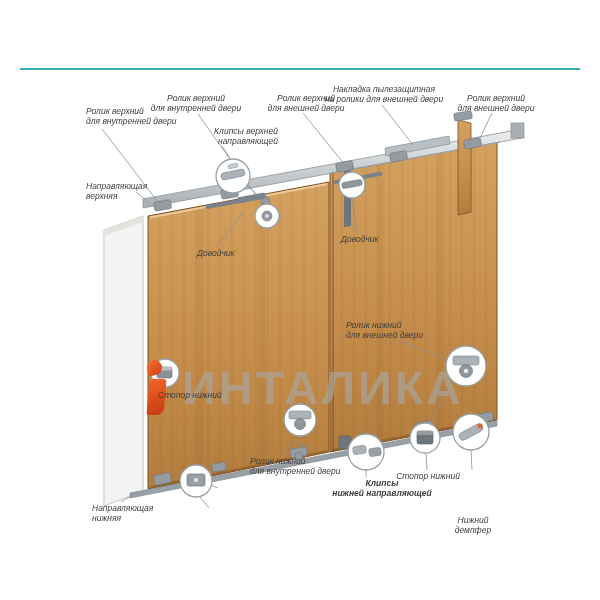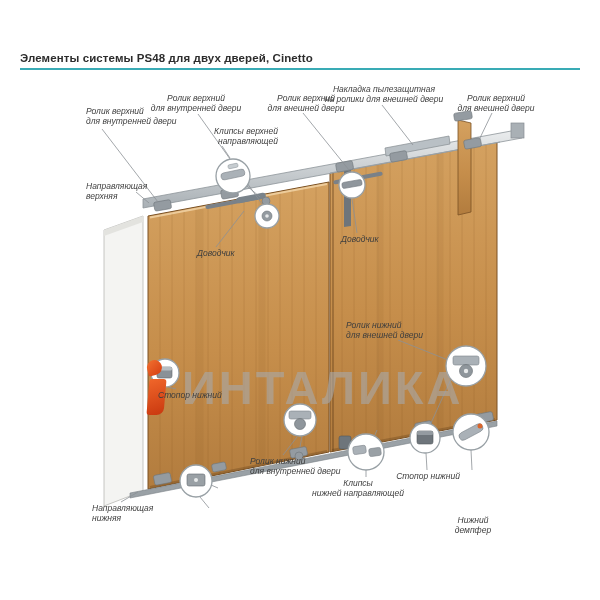--- a/index.html
+++ b/index.html
@@ -24,21 +24,20 @@
                   background:linear-gradient(150deg,#f2702f,#d63f12); transform:rotate(-15deg); }
   .wm-logo .bar { position:absolute; left:8px; top:20px; width:17px; height:36px; border-radius:3px 3px 7px 3px;
                   background:linear-gradient(160deg,#f0662a,#c9380f); transform:skewX(-5deg); }
   .wm-text { font-size:47px; font-weight:bold; letter-spacing:3px; color:rgba(168,168,168,0.62); line-height:1; }
 </style>
 </head>
 <body>
 
 <div id="page">
 
-  <div class="title">Элементы системы PS48 для двух дверей, Cinetto</div>
   <div class="rule"></div>
 
   <svg class="diagram" width="600" height="600" viewBox="0 0 600 600">
     <defs>
       <linearGradient id="wood" x1="0" y1="0" x2="0" y2="1">
         <stop offset="0" stop-color="#d4a160"></stop>
         <stop offset="0.55" stop-color="#c68e4b"></stop>
         <stop offset="1" stop-color="#b27c3e"></stop>
       </linearGradient>
       <linearGradient id="metal" x1="0" y1="0" x2="0" y2="1">
@@ -248,21 +247,21 @@
 направляющей</div>
   <div class="lbl" style="left:86px;  top:181px; width:80px;">Направляющая
 верхняя</div>
   <div class="lbl" style="left:197px; top:248px; width:60px;">Доводчик</div>
   <div class="lbl" style="left:341px; top:234px; width:60px;">Доводчик</div>
   <div class="lbl" style="left:346px; top:320px; width:92px;">Ролик нижний
 для внешней двери</div>
   <div class="lbl" style="left:158px; top:390px; width:84px;">Стопор нижний</div>
   <div class="lbl" style="left:250px; top:456px; width:104px;">Ролик нижний
 для внутренней двери</div>
-  <div class="lbl c" style="left:308px; top:478px; width:100px;">Клипсы
+  <div class="lbl c" style="left:332px; top:478px; width:100px;font-weight:bold;">Клипсы
 нижней направляющей</div>
   <div class="lbl c" style="left:394px; top:471px; width:68px;">Стопор нижний</div>
   <div class="lbl c" style="left:446px; top:471px; width:54px;margin-top:44px;">Нижний
 демпфер</div>
   <div class="lbl" style="left:92px;  top:503px; width:84px;">Направляющая
 нижняя</div>
 
 </div>
 
 </body></html>

